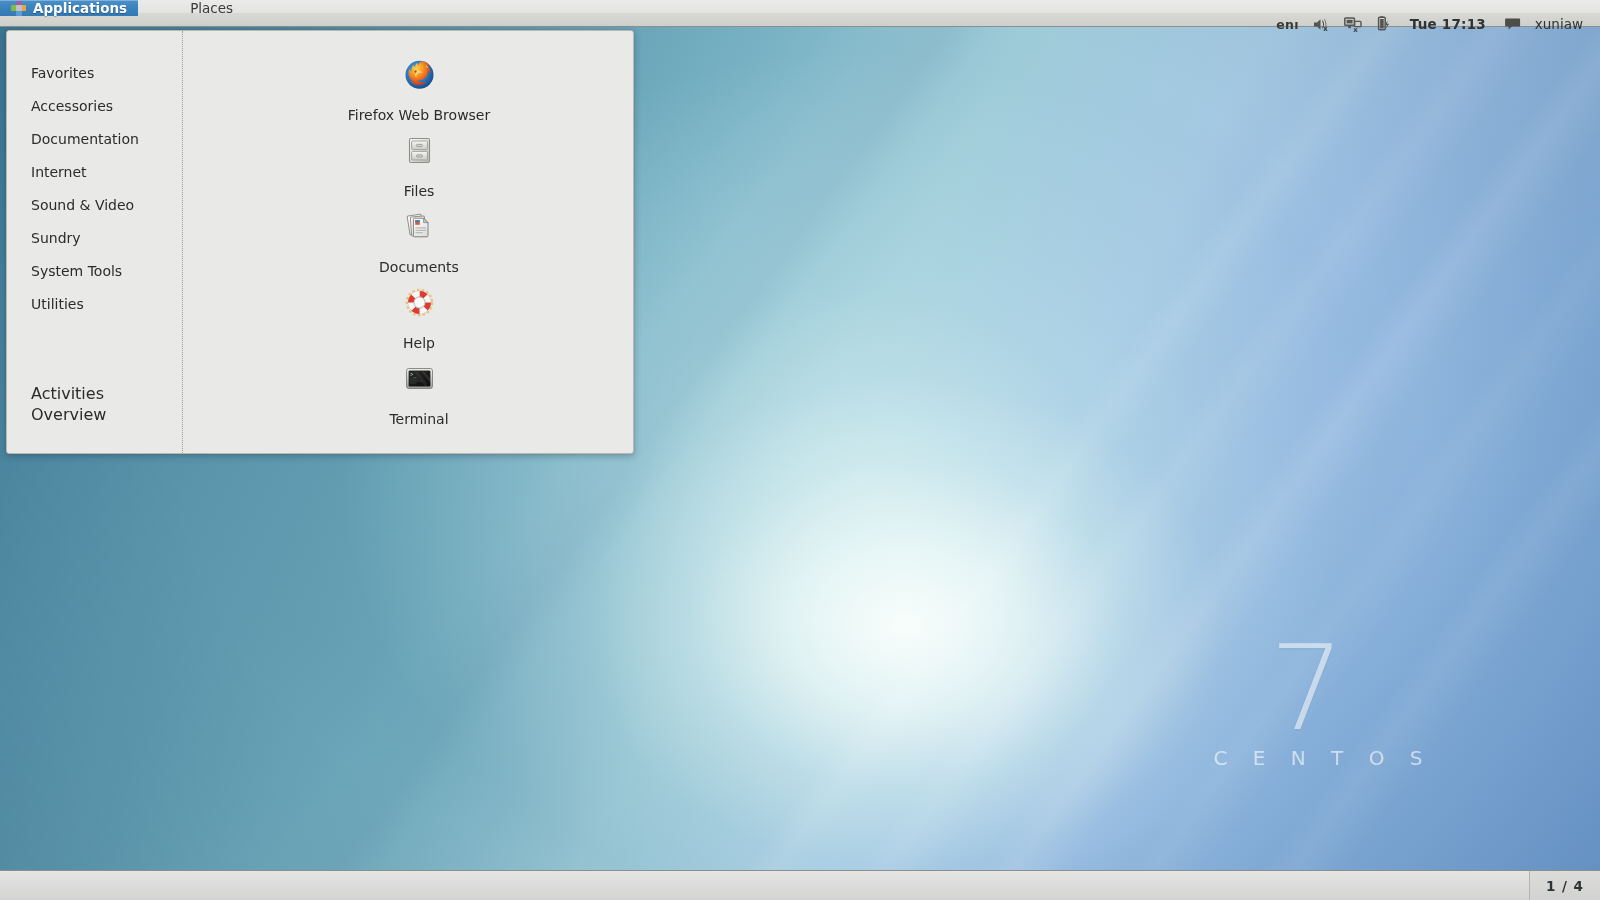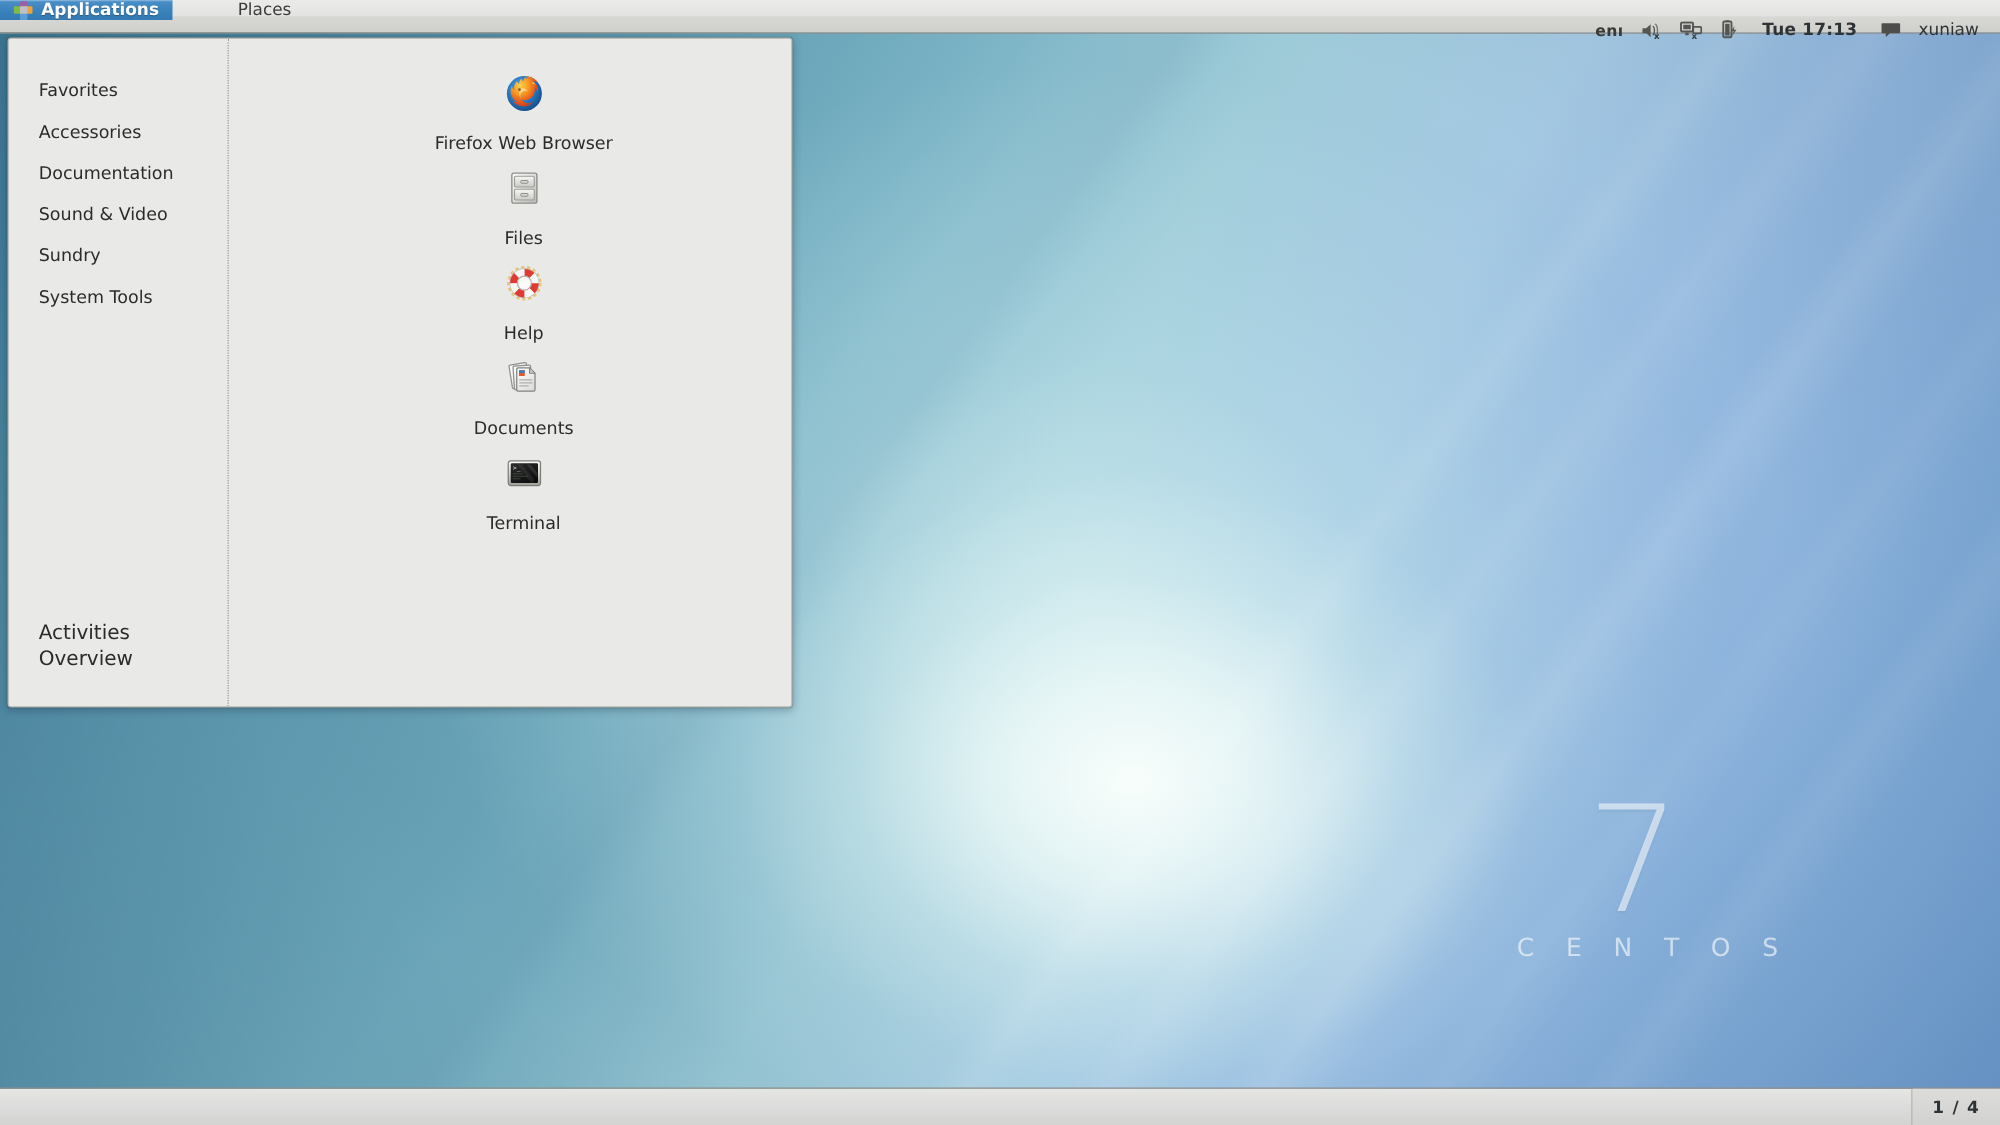--- a/index.html
+++ b/index.html
@@ -115,21 +115,21 @@
     position:absolute; width:6px; height:6px; border-radius:1px; display:block;
   }
   .centos-logo i.p1{ background:#9c5fa6; left:4.5px; top:0px; }
   .centos-logo i.p2{ background:#efa33b; left:9px;  top:4.5px; }
   .centos-logo i.p3{ background:#5b9ed6; left:4.5px; top:9px; }
   .centos-logo i.p4{ background:#81bb41; left:0px;  top:4.5px; }
   .centos-logo i.c{ background:#c0c0c8; left:4.5px; top:4.5px; width:6px; height:6px; }
 
   
   #appmenu{
-    position:absolute; left:6px; top:30px; width:628px; height:536px;
+    position:absolute; left:6px; top:30px; width:628px; height:424px;
     background:#e9e9e7;
     border:1px solid #b9b9b4;
     border-radius:3px 3px 3px 3px;
     box-shadow:0 2px 7px rgba(20,40,60,0.33), 0 0 1px rgba(0,0,0,0.25);
     display:flex; z-index:50; overflow:hidden;
   }
   #menu-sidebar{
     width:176px; flex:0 0 176px; padding:26px 0 0 0;
     display:flex; flex-direction:column;
     border-right:1px dotted #9a9a95;
@@ -257,27 +257,33 @@
     <div class="cat">
       <span>Favorites</span>
     </div>
     <div class="cat">
       <span>Accessories</span>
     </div>
     <div class="cat">
       <span>Documentation</span>
     </div>
     <div class="cat">
+      <span>Internet</span>
+    </div>
+    <div class="cat">
       <span>Sound &amp; Video</span>
     </div>
     <div class="cat">
       <span>Sundry</span>
     </div>
     <div class="cat">
       <span>System Tools</span>
+    </div>
+    <div class="cat">
+      <span>Utilities</span>
     </div>
 
     <div id="sidebar-spacer"></div>
 
     <div class="overview">
       <span>Activities Overview</span>
     </div>
   </div>
 
   <div id="menu-apps">
@@ -328,57 +334,57 @@
           <rect x="12.6" y="9.4" width="5.8" height="2.2" rx="0.8" fill="#d8d8d4" stroke="#8d8d88" stroke-width="0.8"></rect>
           <rect x="12.6" y="19.8" width="5.8" height="2.2" rx="0.8" fill="#d8d8d4" stroke="#8d8d88" stroke-width="0.8"></rect>
         </svg>
       </span>
       <span class="label">Files</span>
     </div>
 
     <div class="app">
       <span class="appicon">
         <svg width="31" height="31" viewBox="0 0 31 31">
-          <circle cx="15.5" cy="15.5" r="12.6" fill="none" stroke="#e8c47a" stroke-width="2.4" stroke-dasharray="2.6 2.1"></circle>
-          <circle cx="15.5" cy="15.5" r="11.4" fill="#f3f3f1" stroke="#b9b9b3" stroke-width="1"></circle>
-          <path d="M15.5 4.1a11.4 11.4 0 0 1 8.06 3.34l-4.1 4.1a5.6 5.6 0 0 0-3.96-1.64z" fill="#e03a33"></path>
-          <path d="M23.56 7.44A11.4 11.4 0 0 1 26.9 15.5h-5.8a5.6 5.6 0 0 0-1.64-3.96z" fill="#f7f7f5"></path>
-          <path d="M26.9 15.5a11.4 11.4 0 0 1-3.34 8.06l-4.1-4.1a5.6 5.6 0 0 0 1.64-3.96z" fill="#e03a33"></path>
-          <path d="M23.56 23.56A11.4 11.4 0 0 1 15.5 26.9v-5.8a5.6 5.6 0 0 0 3.96-1.64z" fill="#f7f7f5"></path>
-          <path d="M15.5 26.9a11.4 11.4 0 0 1-8.06-3.34l4.1-4.1a5.6 5.6 0 0 0 3.96 1.64z" fill="#e03a33"></path>
-          <path d="M7.44 23.56A11.4 11.4 0 0 1 4.1 15.5h5.8a5.6 5.6 0 0 0 1.64 3.96z" fill="#f7f7f5"></path>
-          <path d="M4.1 15.5a11.4 11.4 0 0 1 3.34-8.06l4.1 4.1a5.6 5.6 0 0 0-1.64 3.96z" fill="#e03a33"></path>
-          <path d="M7.44 7.44A11.4 11.4 0 0 1 15.5 4.1v5.8a5.6 5.6 0 0 0-3.96 1.64z" fill="#f7f7f5"></path>
-          <circle cx="15.5" cy="15.5" r="5.6" fill="#fafaf8" stroke="#b0b0aa" stroke-width="1"></circle>
-        </svg>
-      </span>
-      <span class="label">Help</span>
-    </div>
-
-    <div class="app">
-      <span class="appicon">
-        <svg width="31" height="31" viewBox="0 0 31 31">
           <defs>
             <linearGradient id="pg" x1="0" y1="0" x2="0.7" y2="1">
               <stop offset="0%" stop-color="#ffffff"></stop>
               <stop offset="100%" stop-color="#dedede"></stop>
             </linearGradient>
           </defs>
           <rect x="4.5" y="4" width="14" height="19" rx="1" fill="url(#pg)" stroke="#8f8f8b" stroke-width="1" transform="rotate(-9 11.5 13.5)"></rect>
           <rect x="7" y="5.5" width="14" height="19" rx="1" fill="url(#pg)" stroke="#8f8f8b" stroke-width="1" transform="rotate(-4 14 15)"></rect>
           <path d="M10.4 7.2h9.2l4.4 4.4v13.2a1 1 0 0 1-1 1H10.4a1 1 0 0 1-1-1V8.2a1 1 0 0 1 1-1z" fill="url(#pg)" stroke="#81817d" stroke-width="1"></path>
           <path d="M19.6 7.2l4.4 4.4h-4.4z" fill="#c9c9c5" stroke="#81817d" stroke-width="0.8"></path>
           <rect x="11.2" y="9.2" width="4.6" height="4.6" fill="#e05a2c"></rect>
           <rect x="11.2" y="9.2" width="4.6" height="2.2" fill="#3b7fc4"></rect>
           <rect x="11.4" y="16.4" width="10.6" height="1" fill="#aeaeaa"></rect>
           <rect x="11.4" y="18.8" width="10.6" height="1" fill="#aeaeaa"></rect>
           <rect x="11.4" y="21.2" width="7.4" height="1" fill="#aeaeaa"></rect>
         </svg>
       </span>
       <span class="label">Documents</span>
+    </div>
+
+    <div class="app">
+      <span class="appicon">
+        <svg width="31" height="31" viewBox="0 0 31 31">
+          <circle cx="15.5" cy="15.5" r="12.6" fill="none" stroke="#e8c47a" stroke-width="2.4" stroke-dasharray="2.6 2.1"></circle>
+          <circle cx="15.5" cy="15.5" r="11.4" fill="#f3f3f1" stroke="#b9b9b3" stroke-width="1"></circle>
+          <path d="M15.5 4.1a11.4 11.4 0 0 1 8.06 3.34l-4.1 4.1a5.6 5.6 0 0 0-3.96-1.64z" fill="#e03a33"></path>
+          <path d="M23.56 7.44A11.4 11.4 0 0 1 26.9 15.5h-5.8a5.6 5.6 0 0 0-1.64-3.96z" fill="#f7f7f5"></path>
+          <path d="M26.9 15.5a11.4 11.4 0 0 1-3.34 8.06l-4.1-4.1a5.6 5.6 0 0 0 1.64-3.96z" fill="#e03a33"></path>
+          <path d="M23.56 23.56A11.4 11.4 0 0 1 15.5 26.9v-5.8a5.6 5.6 0 0 0 3.96-1.64z" fill="#f7f7f5"></path>
+          <path d="M15.5 26.9a11.4 11.4 0 0 1-8.06-3.34l4.1-4.1a5.6 5.6 0 0 0 3.96 1.64z" fill="#e03a33"></path>
+          <path d="M7.44 23.56A11.4 11.4 0 0 1 4.1 15.5h5.8a5.6 5.6 0 0 0 1.64 3.96z" fill="#f7f7f5"></path>
+          <path d="M4.1 15.5a11.4 11.4 0 0 1 3.34-8.06l4.1 4.1a5.6 5.6 0 0 0-1.64 3.96z" fill="#e03a33"></path>
+          <path d="M7.44 7.44A11.4 11.4 0 0 1 15.5 4.1v5.8a5.6 5.6 0 0 0-3.96 1.64z" fill="#f7f7f5"></path>
+          <circle cx="15.5" cy="15.5" r="5.6" fill="#fafaf8" stroke="#b0b0aa" stroke-width="1"></circle>
+        </svg>
+      </span>
+      <span class="label">Help</span>
     </div>
 
     <div class="app">
       <span class="appicon">
         <svg width="31" height="31" viewBox="0 0 31 31">
           <defs>
             <linearGradient id="tbez" x1="0" y1="0" x2="0" y2="1">
               <stop offset="0%" stop-color="#fbfbfa"></stop>
               <stop offset="50%" stop-color="#d3d3cf"></stop>
               <stop offset="100%" stop-color="#9e9e99"></stop>

